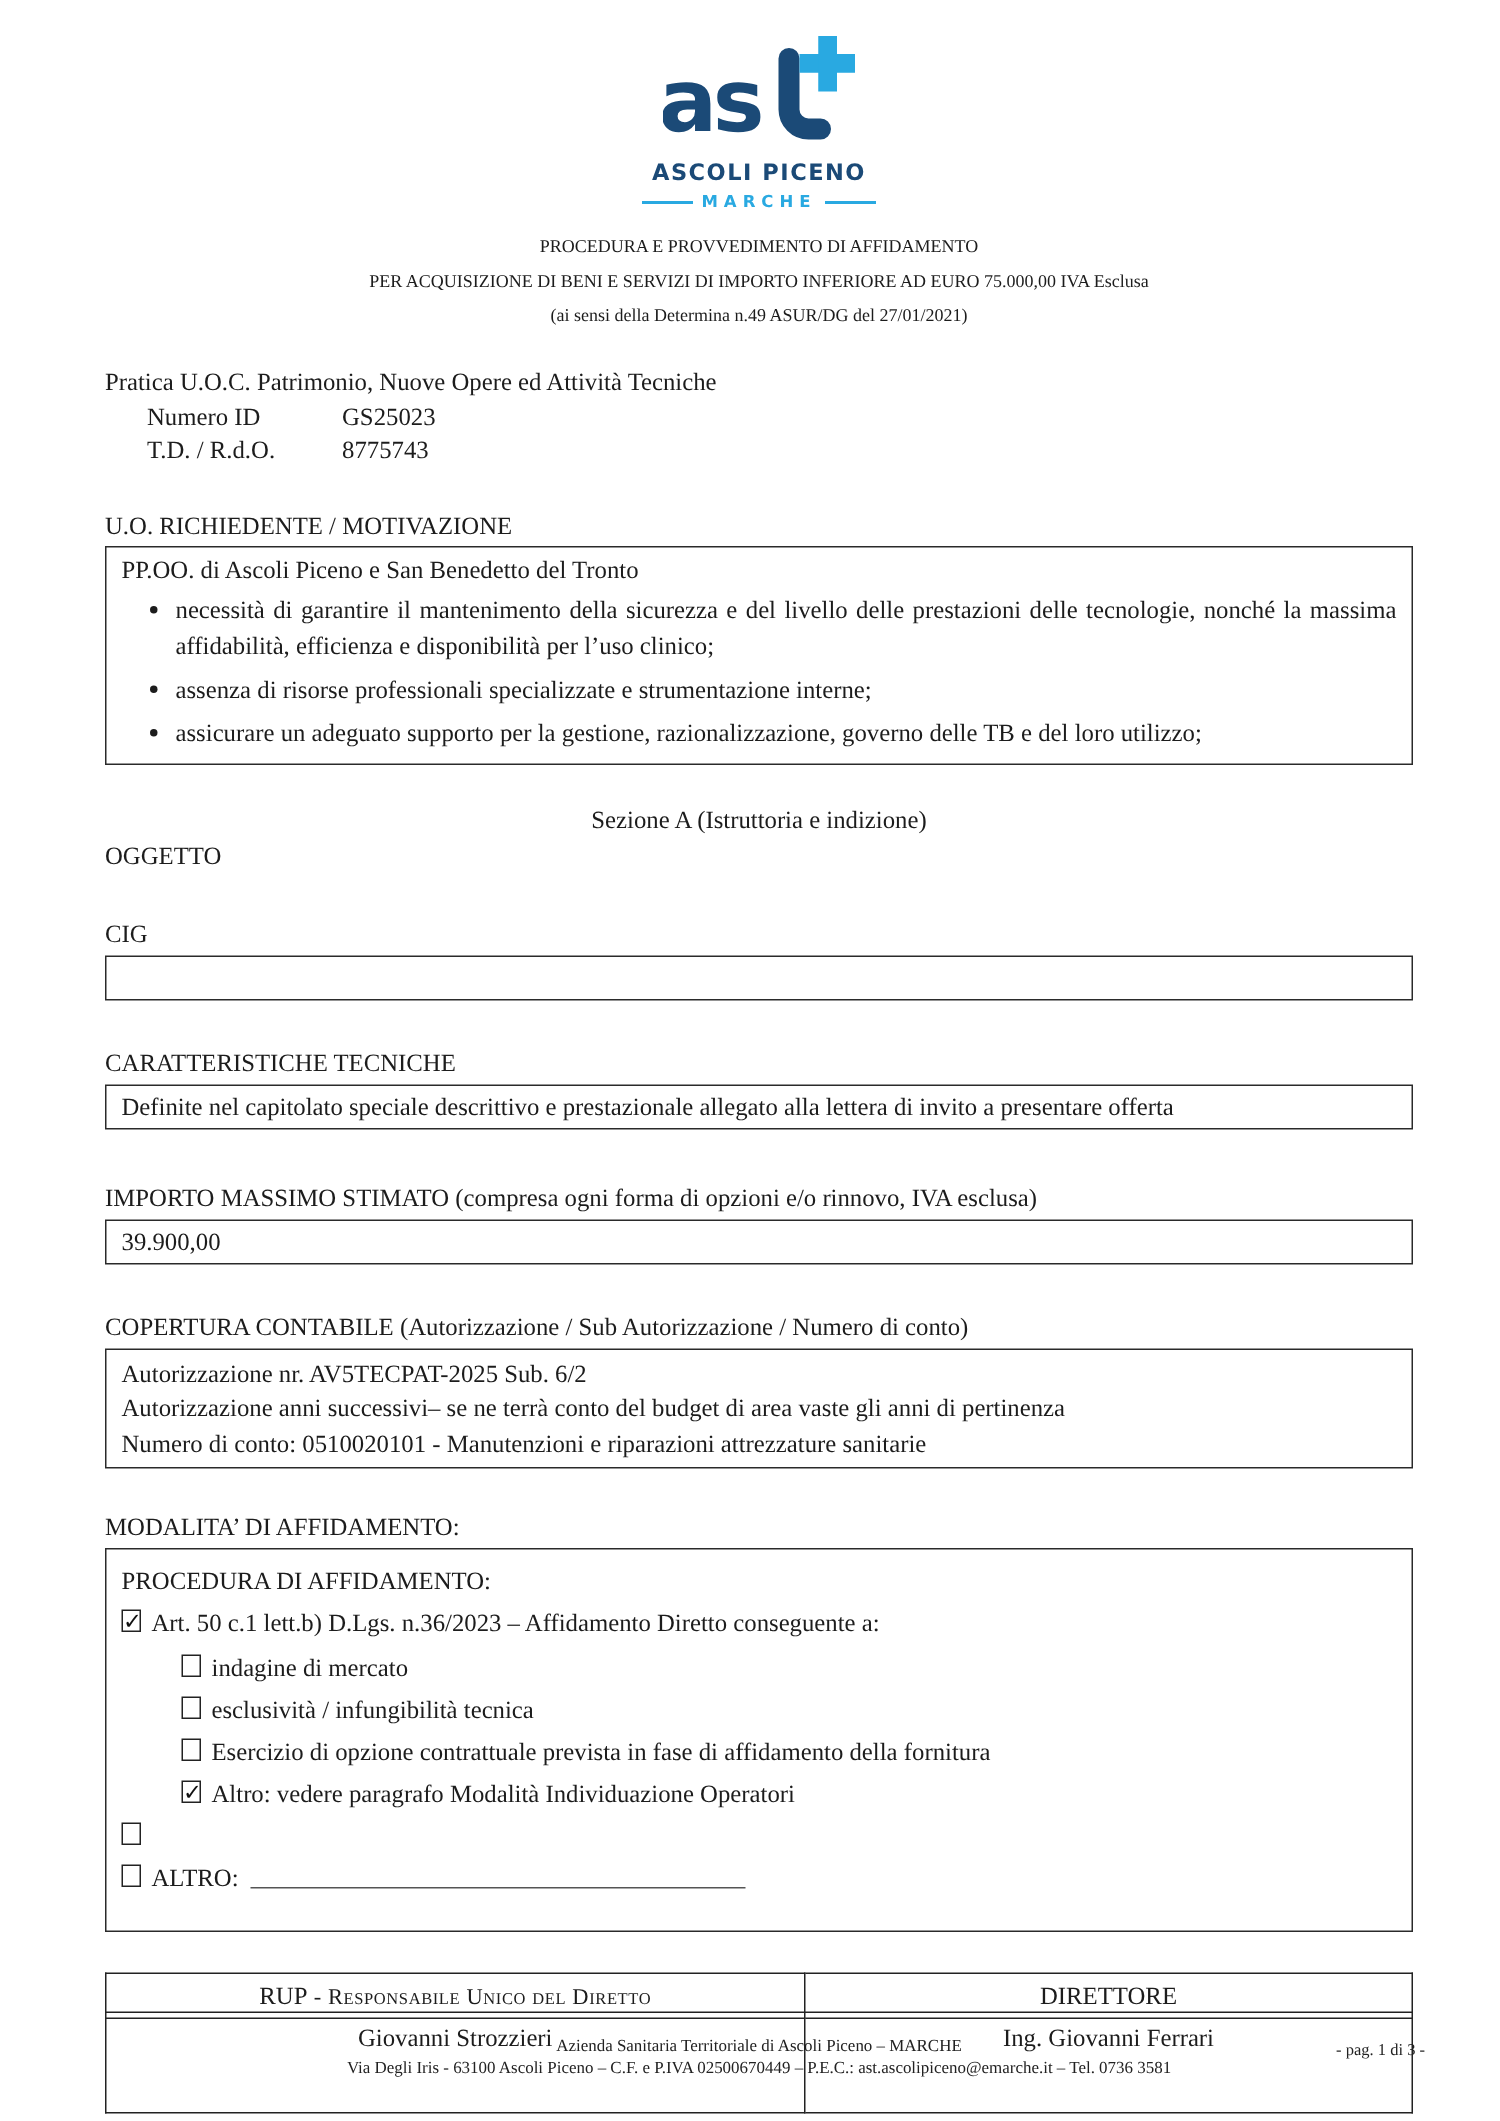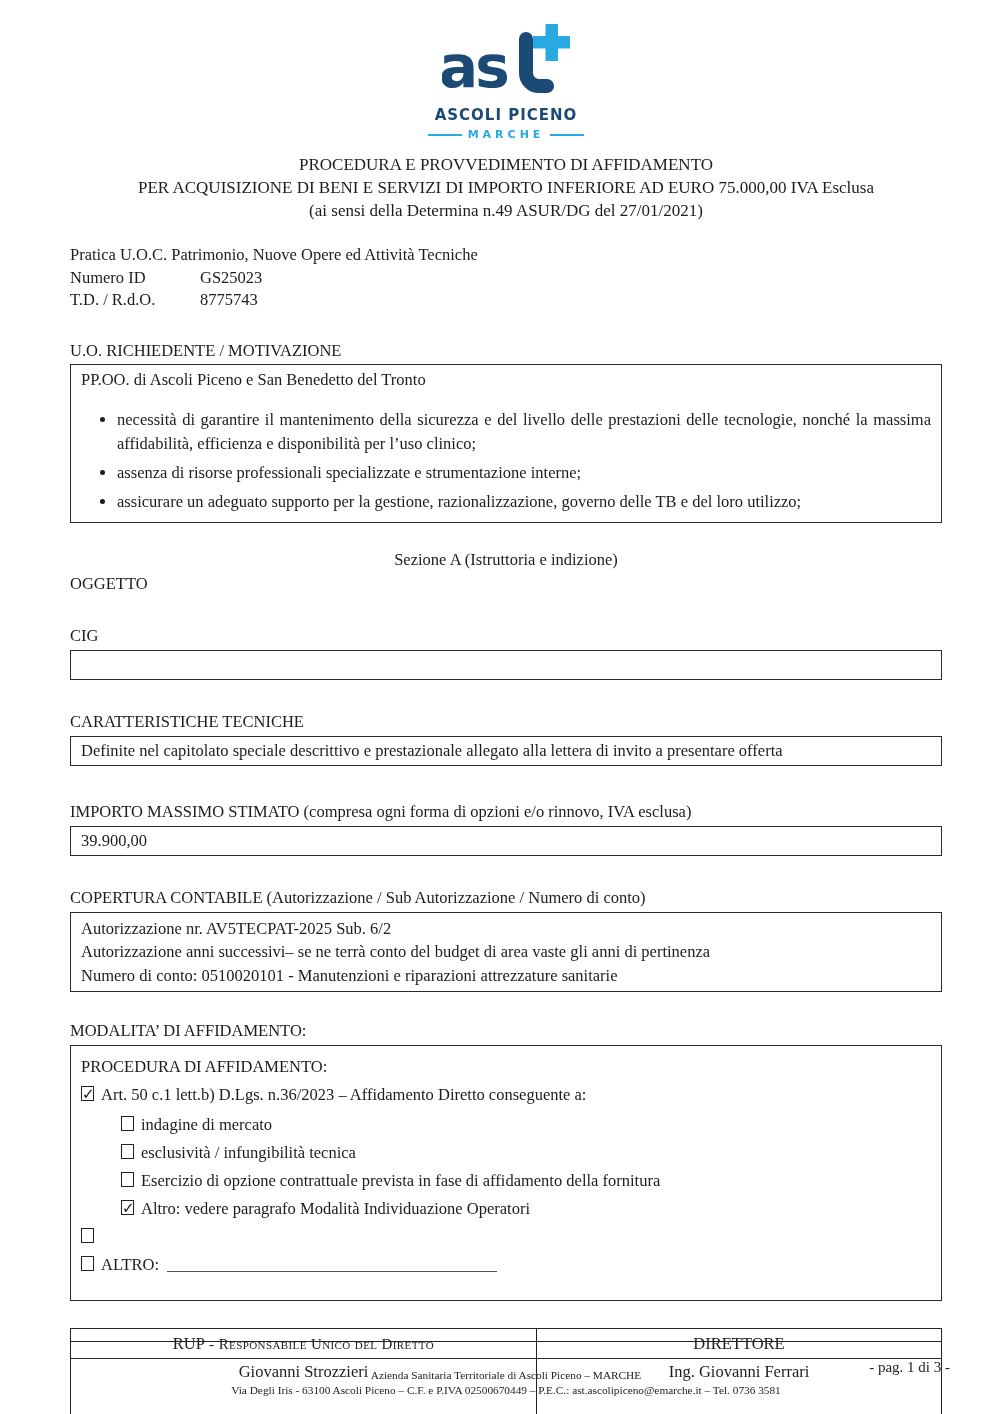--- a/index.html
+++ b/index.html
@@ -13,33 +13,33 @@
   
   .logo-block{padding-top:24px;text-align:center;}
   .logo-city{font-family:"DejaVu Sans", sans-serif;font-weight:bold;font-size:15px;
     letter-spacing:1px;color:#1b4a77;margin-top:1px;}
   .logo-region-row{display:flex;align-items:center;justify-content:center;margin-top:4px;}
   .logo-region-row .rule{display:inline-block;width:34px;height:2px;background:#29a9e1;}
   .logo-region{font-family:"DejaVu Sans", sans-serif;font-weight:bold;font-size:11px;
     letter-spacing:4px;color:#29a9e1;margin:0 6px;}
 
   
-  .doc-title{margin-top:12px;text-align:center;font-size:17px;line-height:23px;}
+  .doc-title{margin-top:12px;text-align:center;font-size:12px;line-height:23px;}
 
   
   .info-block{margin-top:22px;line-height:22.5px;}
-  .info-row{display:flex;}
+  .info-row{display:flex;margin-left:28px;}
   .info-label{width:130px;flex:0 0 130px;}
 
   
   .h{margin-top:28px;line-height:21px;}
   .vbox{border:1.5px solid #2a2a2a;margin-top:4px;padding:2px 10px;line-height:24px;min-height:24px;}
 
   .uo-box{border:1.5px solid #2a2a2a;margin-top:3px;padding:3px 10px 8px;line-height:24px;}
-  .uo-box ul{margin:16px 0 0;padding-left:36px;}
+  .uo-box ul{margin:3px 0 0;padding-left:36px;}
   .uo-box li{margin-bottom:5px;text-align:justify;}
   .uo-box li:last-child{margin-bottom:0;}
 
   .sezione{margin-top:27px;text-align:center;}
   .h-tight{margin-top:3px;}
   .h-mid{margin-top:31px;}
   .h-big{margin-top:35px;}
 
   
   .mod-box{border:1.5px solid #2a2a2a;margin-top:4px;padding:8px 10px 22px;line-height:26px;}
@@ -58,22 +58,22 @@
   
   table.sig{width:100%;border-collapse:collapse;margin-top:27px;}
   table.sig td{border:1.6px solid #222;text-align:center;}
   table.sig .hdr td{height:27px;font-size:16.5px;}
   table.sig .sc{font-variant:small-caps;font-size:15px;letter-spacing:.4px;}
   table.sig .body td{height:58px;vertical-align:top;padding-top:3px;}
   .col1{width:53.5%;}
 
   
   .footer{position:absolute;left:70px;width:872px;top:1341px;border-top:1.6px solid #222;
-    padding-top:26px;text-align:center;font-size:11.3px;line-height:15px;color:#222;}
-  .page-num{position:absolute;right:-8px;top:18px;font-size:15px;color:#222;}
+    padding-top:15px;text-align:center;font-size:11.3px;line-height:15px;color:#222;}
+  .page-num{position:absolute;right:-8px;top:18px;font-size:11px;color:#222;}
 </style>
 </head>
 <body>
 
 <div class="content">
 
   <div class="logo-block">
     <svg width="128" height="76" viewBox="0 0 128 76">
       <text x="-3" y="63" font-family="DejaVu Sans, sans-serif" font-weight="bold" font-size="58" letter-spacing="-3" fill="#1b4a77">as</text>
       <path d="M84 15 v34 a13 13 0 0 0 13 13 h8" fill="none" stroke="#1b4a77" stroke-width="14" stroke-linecap="round"></path>

